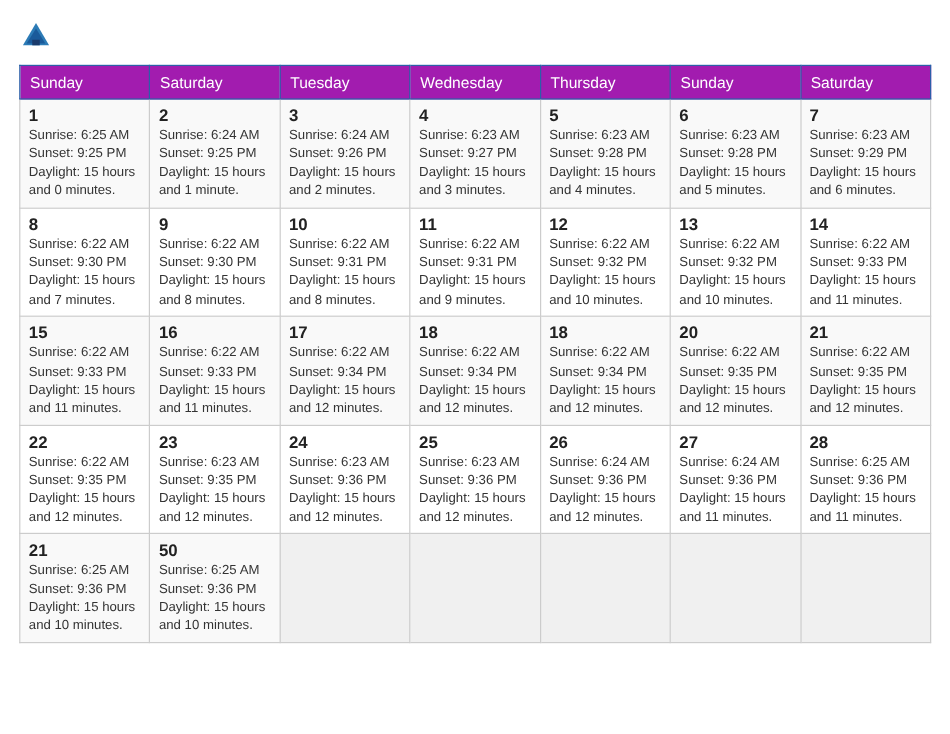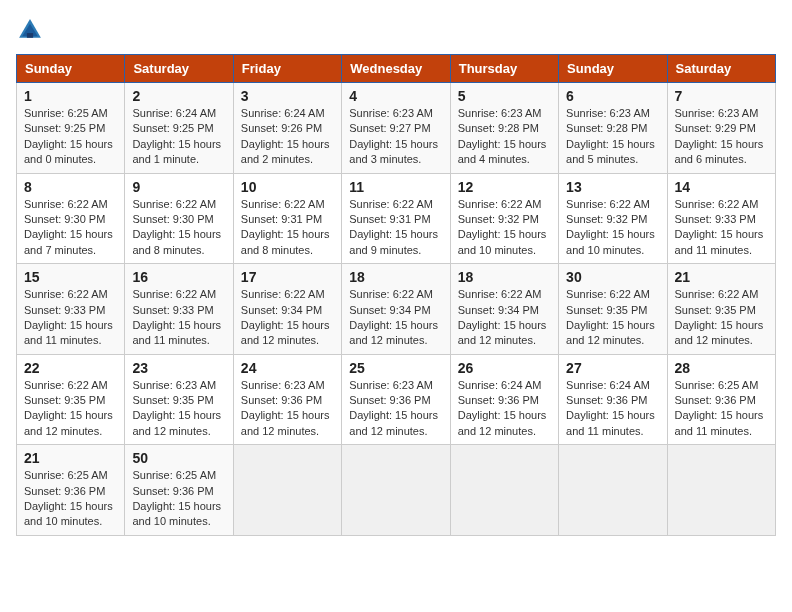--- a/index.html
+++ b/index.html
@@ -45,26 +45,26 @@
     .location-title {
       font-size: 15px;
       color: #555;
     }
     table {
       width: 100%;
       border-collapse: collapse;
       font-size: 11px;
     }
     thead tr th {
-      background-color: #c2410c;
+      background-color: #a21caf;
       color: #fff;
       text-align: left;
       padding: 6px 8px;
       font-size: 13px;
-      font-weight: bold;
+      font-weight: normal;
       border: 1px solid #2c5fa8;
     }
     tbody tr td {
       border: 1px solid #ccc;
       padding: 5px 7px;
       vertical-align: top;
       width: 14.28%;
       min-height: 80px;
       background: #fff;
     }
@@ -106,21 +106,21 @@
     <div class="month-title"></div>
     <div class="location-title"></div>
   </div>
 </div>
 
 <table>
   <thead>
     <tr>
     <th>Sunday</th>
         <th>Saturday</th>
-        <th>Friday</th>
+        <th>Tuesday</th>
         <th>Wednesday</th>
         <th>Thursday</th>
         <th>Sunday</th>
         <th>Saturday</th>
       </tr>
   </thead>
   <tbody id="calendar-body">
   <tr>
         <td>
           <span class="day-num">1</span>
@@ -234,21 +234,21 @@
             Sunrise: 6:22 AM<br>Sunset: 9:34 PM<br>Daylight: 15 hours and 12 minutes.
           </div>
         </td>
         <td>
           <span class="day-num">18</span>
           <div class="day-info">
             Sunrise: 6:22 AM<br>Sunset: 9:34 PM<br>Daylight: 15 hours and 12 minutes.
           </div>
         </td>
         <td>
-          <span class="day-num">30</span>
+          <span class="day-num">20</span>
           <div class="day-info">
             Sunrise: 6:22 AM<br>Sunset: 9:35 PM<br>Daylight: 15 hours and 12 minutes.
           </div>
         </td>
         <td>
           <span class="day-num">21</span>
           <div class="day-info">
             Sunrise: 6:22 AM<br>Sunset: 9:35 PM<br>Daylight: 15 hours and 12 minutes.
           </div>
         </td>

